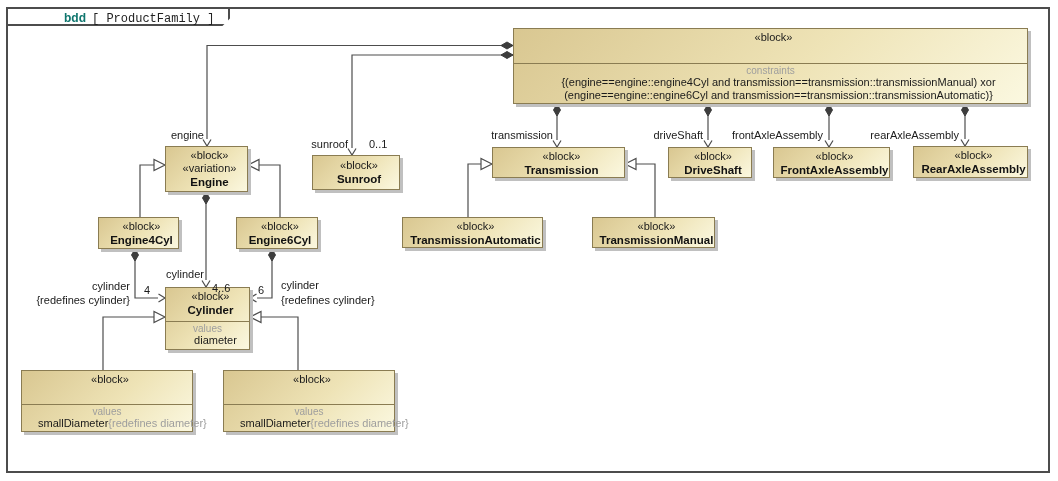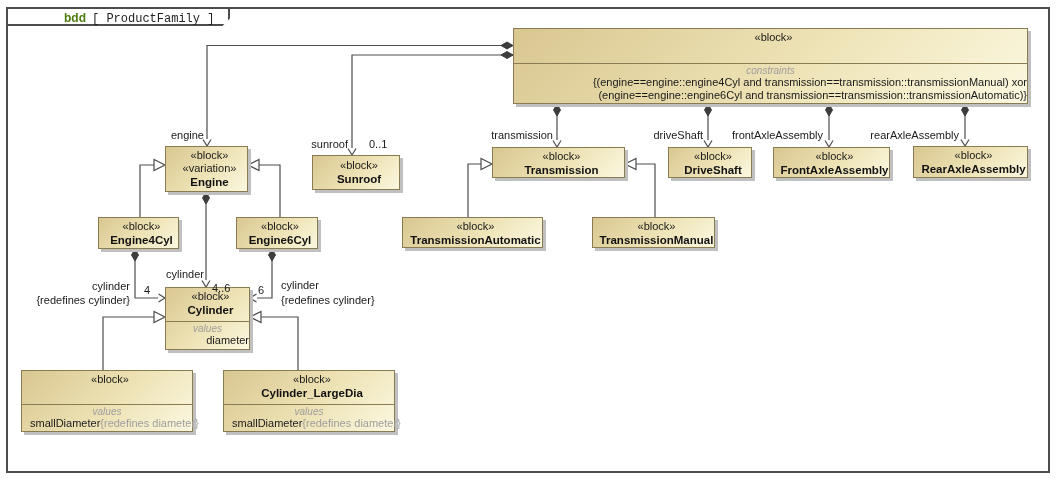--- a/index.html
+++ b/index.html
@@ -7,34 +7,34 @@
     position:relative;width:1058px;height:481px;background:#ffffff;overflow:hidden;
     font-family:"Liberation Sans","DejaVu Sans",sans-serif;color:#1a1a1a;
   }
   
   .frame{position:absolute;left:6px;top:7px;width:1044px;height:466px;border:2px solid #4c4c4c;box-sizing:border-box;}
   .frame-tab{
     position:absolute;left:6px;top:7px;height:19px;padding:2px 14px 2px 8px;background:#ffffff;
     border:2px solid #4c4c4c;box-sizing:border-box;font-size:12px;line-height:14px;white-space:nowrap;
     clip-path:polygon(0 0,100% 0,100% calc(100% - 8px),calc(100% - 8px) 100%,0 100%);
   }
-  .frame-tab .kw{font-weight:bold;color:#4d7c0f;padding-left:48px;}
+  .frame-tab .kw{font-weight:bold;color:#0f766e;padding-left:48px;}
   .frame-tab .ttl{color:#222;margin-left:6px;font-family:Liberation Mono, monospace;}
   
   .block{
     position:absolute;box-sizing:border-box;border:1px solid #8a7c52;
     background:linear-gradient(135deg,#d9c791 0%,#eee3b6 55%,#fbf8e0 100%);
     box-shadow:3px 3px 0 #c0c0c0;font-size:11px;text-align:center;
   }
   .bhead{padding-top:2px;margin-left:6px;}
   .st{line-height:13px;color:#1a1a1a;}
   .bname{line-height:14px;font-weight:bold;color:#111;font-size:11.5px;}
   .compartment{border-top:1px solid #8a7c52;}
-  .sectlabel{font-style:italic;font-size:10px;line-height:11px;color:#9e9e9e;text-align:center;padding-top:1px;}
-  .entry{font-size:11px;line-height:13px;text-align:right;padding-left:8px;white-space:nowrap;}
+  .sectlabel{font-size:10px;line-height:11px;color:#9e9e9e;text-align:center;padding-top:1px;}
+  .entry{font-size:11px;line-height:13px;text-align:center;padding-left:16px;white-space:nowrap;}
   .muted{color:#9e9e9e;}
   
   .elabel{position:absolute;font-size:11px;line-height:11px;white-space:nowrap;color:#1a1a1a;}
   .ra{text-align:right;} .ca{text-align:center;}
   svg.wires{position:absolute;left:0;top:0;}
   .cline{fill:none;stroke:#4d4d4d;stroke-width:1.2;}
   .openarrow{fill:none;stroke:#4d4d4d;stroke-width:1.2;}
   .diamond{fill:#3d3d3d;stroke:#3d3d3d;}
   .tri{fill:#ffffff;stroke:#4d4d4d;stroke-width:1.2;}
 </style>
@@ -234,21 +234,20 @@
     </div>
     <div class="compartment">
       <div class="sectlabel">values</div>
       <div class="entry"><span>smallDiameter</span><span class="muted">{redefines diameter}</span></div>
     </div>
   </div>
 
   <div class="block" style="left:223px;top:370px;width:172px;height:62px;">
     <div class="bhead" style="height:31px;">
       <div class="st">«block»</div>
-      <div class="bname">Cylinder_LargeDia</div>
     </div>
     <div class="compartment">
       <div class="sectlabel">values</div>
       <div class="entry"><span>smallDiameter</span><span class="muted">{redefines diameter}</span></div>
     </div>
   </div>
 
   <span class="elabel ra" style="left:152px;top:130px;width:52px;">engine</span>
   <span class="elabel ra" style="left:296px;top:139px;width:52px;">sunroof</span>
   <span class="elabel" style="left:357px;top:139px;margin-left:12px;">0..1</span>

